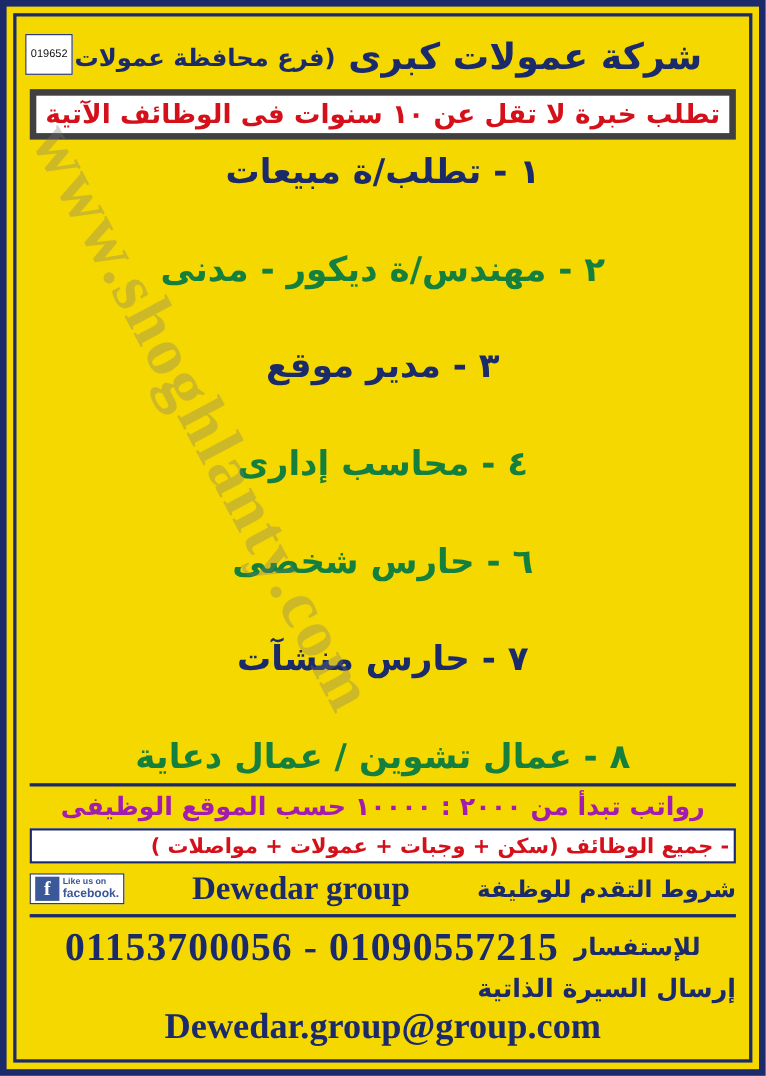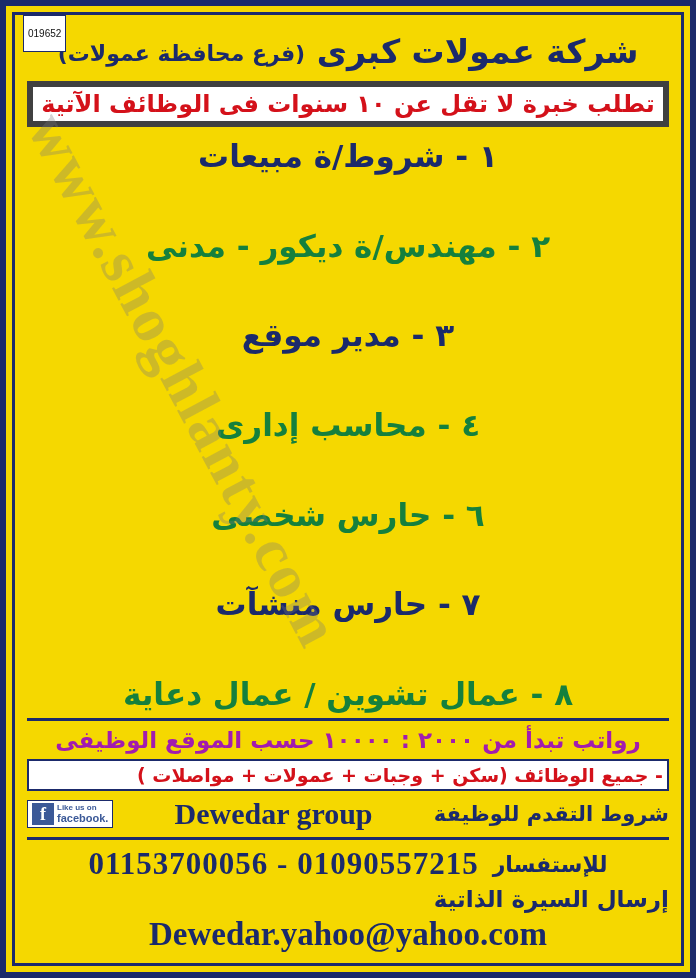--- a/index.html
+++ b/index.html
@@ -52,21 +52,21 @@
     font-size: 62px;
     left: 70px;
     top: 95px;
     transform: rotate(62deg);
     letter-spacing: 2px;
   }
 
   
   .serial {
     position: absolute;
-    top: 0;
+    top: 16px;
     left: 8px;
     background: #ffffff;
     border: 1px solid #1b2a6b;
     font-family: "Liberation Sans", sans-serif;
     font-size: 10px;
     color: #111;
     padding: 12px 4px;
     z-index: 20;
     line-height: 1.1;
   }
@@ -219,21 +219,21 @@
     z-index: 10;
   }
   .phones .label {
     color: #1b2a6b;
     font-weight: bold;
     font-size: 22px;
   }
   .phones .nums {
     color: #1b2a6b;
     font-weight: bold;
-    font-size: 31px;
+    font-size: 36px;
     font-family: "Liberation Serif", serif;
     direction: ltr;
     letter-spacing: 1px;
   }
 
   .cv {
     margin: 4px 12px 0 12px;
     text-align: right;
     direction: rtl;
     color: #1b2a6b;
@@ -268,21 +268,21 @@
       <span>شركة عمولات كبرى</span>
       <span class="branch">(فرع محافظة عمولات)</span>
     </div>
 
     <div class="red-bar">تطلب خبرة لا تقل عن ١٠ سنوات فى الوظائف الآتية</div>
 
     <div class="jobs">
 
       <div class="job blue">
         <span class="num">١ -</span>
-        <span class="sp">شروط/ة مبيعات</span>
+        <span class="sp">تطلب/ة مبيعات</span>
       </div>
 
       <div class="job red">
         <span class="num">٢ -</span>
         <span class="sp">مهندس/ة ديكور - مدنى</span>
       </div>
 
       <div class="job blue">
         <span class="num">٣ -</span>
         <span class="sp">مدير موقع</span>
@@ -327,20 +327,20 @@
       </div>
     </div>
 
     <div class="phones">
       <div class="label">للإستفسار</div>
       <div class="nums">01153700056 - 01090557215</div>
     </div>
 
     <div class="cv">إرسال السيرة الذاتية</div>
 
-    <div class="email">Dewedar.yahoo@yahoo.com</div>
+    <div class="email">Dewedar.group@group.com</div>
 
   </div>
 
   <div class="watermark">
     <span class="wm1">www.shoghlanty.com</span>
   </div>
 </div>
 
 </body></html>

